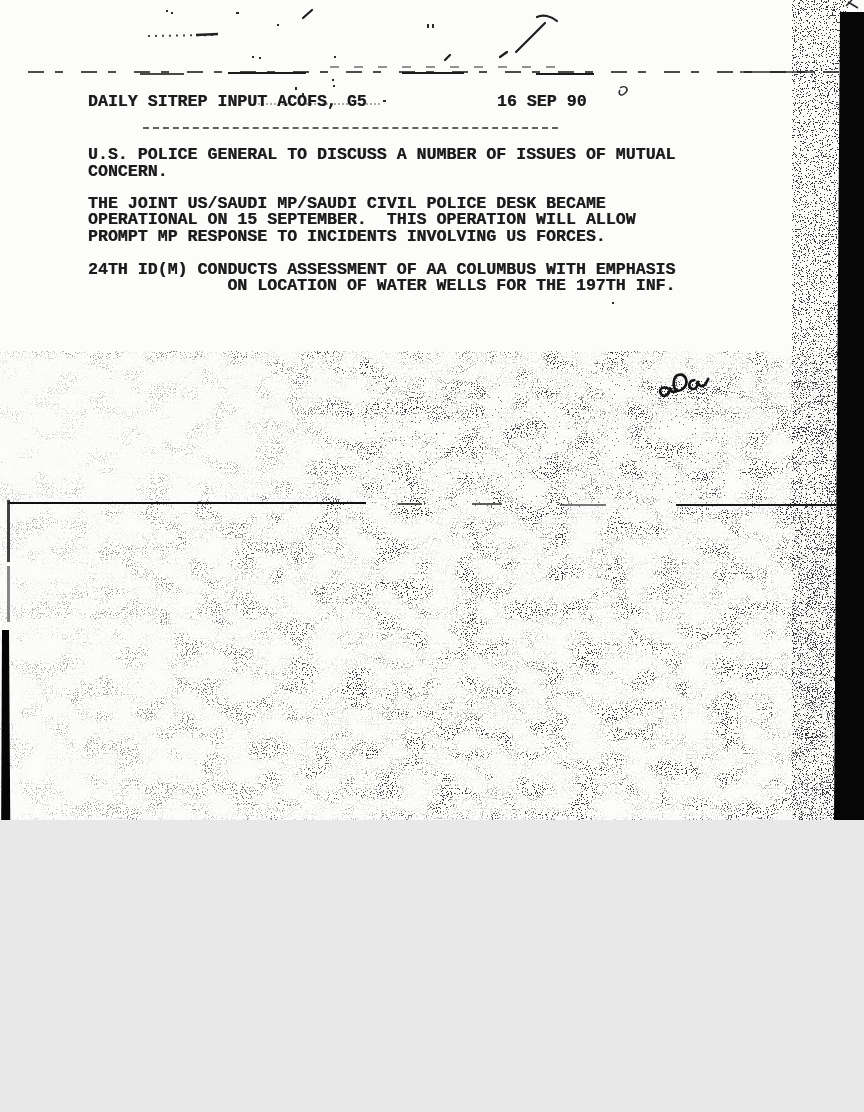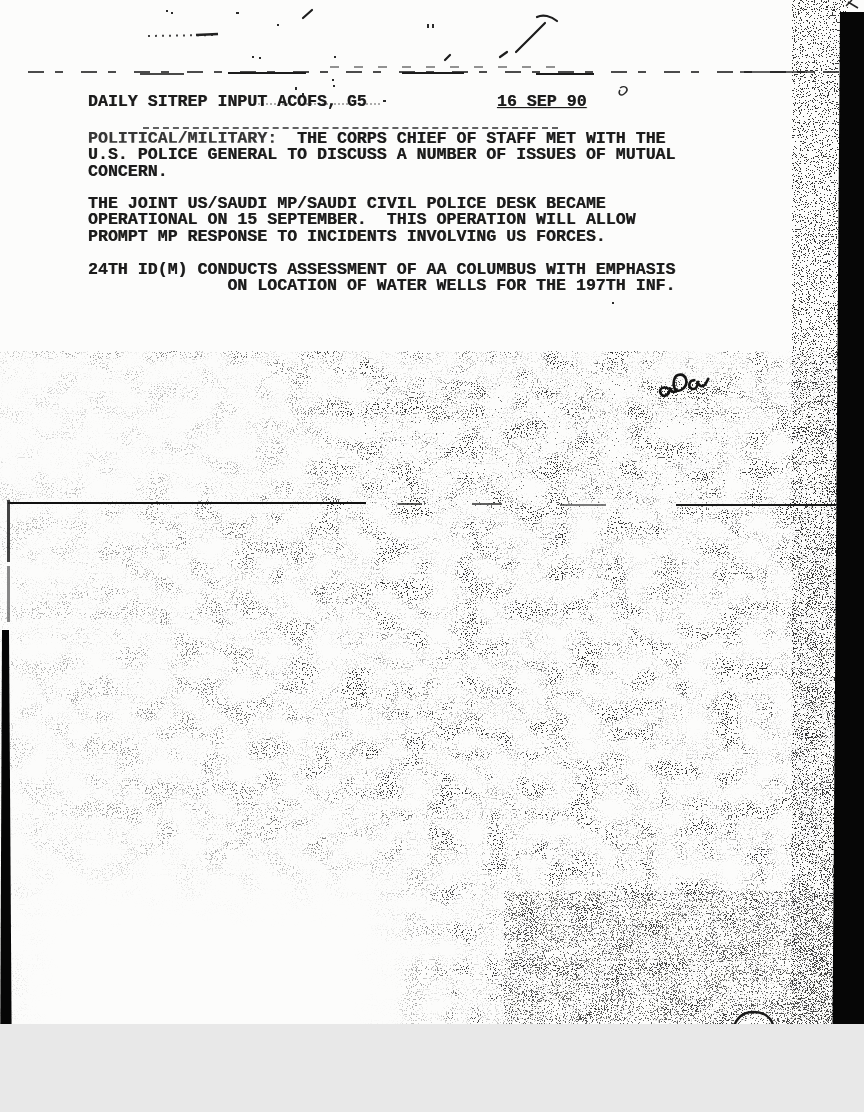--- a/index.html
+++ b/index.html
@@ -1,17 +1,17 @@
 <!DOCTYPE html>
 <html><head>
 <meta charset="utf-8">
 <style>
   html,body { margin:0; padding:0; background:#e8e8e8; }
   .page {
-    position:relative; width:864px; height:1024px; margin:0 auto;
+    position:relative; width:864px; height:820px; margin:0 auto;
     background:#fcfcfb; overflow:hidden;
     font-family:"Liberation Mono","DejaVu Sans Mono",monospace;
   }
   .abs { position:absolute; }
   .txt {
     position:absolute; z-index:3;
     font-weight:700; font-size:16.6px; line-height:16.4px;
     color:#1b1b1b; white-space:pre; letter-spacing:0;
     text-shadow:0.35px 0.3px 0 rgba(25,25,25,.55), -0.25px 0 0 rgba(25,25,25,.3);
   }
@@ -92,25 +92,24 @@
   <div class="rule dashrow abs" style="left:28px; top:71px; width:832px;"></div>
   <div class="rule dashrow2 abs" style="left:330px; top:66px; width:235px;"></div>
   <div class="seg" style="left:228px; top:71.5px; width:78px; height:2.6px;"></div>
   <div class="seg" style="left:402px; top:71.5px; width:62px; height:2.4px;"></div>
   <div class="seg" style="left:140px; top:72.5px; width:44px; height:2.2px; opacity:.8;"></div>
   <div class="seg" style="left:536px; top:72.5px; width:58px; height:2.2px;"></div>
   <div class="seg" style="left:740px; top:71px; width:75px; height:2px; opacity:.7;"></div>
   <div class="rule dotline abs" style="left:258px; top:103px; width:122px;"></div>
 
   <div class="txt" style="left:88px; top:94px;">DAILY SITREP INPUT ACOFS, G5</div>
-  <div class="txt" style="left:497px; top:94px;text-decoration:underline;">16 SEP 90</div>
+  <div class="txt" style="left:497px; top:94px;">16 SEP 90</div>
 
   <div class="rule overline abs" style="left:143px; top:127px; width:415px;"></div>
 
-  <div class="txt" style="left:88px; top:131px;"><span class="faded">POLITICAL/MILITARY:</span><span>  THE CORPS CHIEF OF STAFF MET WITH THE</span></div>
   <div class="txt" style="left:88px; top:147.4px;">U.S. POLICE GENERAL TO DISCUSS A NUMBER OF ISSUES OF MUTUAL</div>
   <div class="txt" style="left:88px; top:163.8px;">CONCERN.</div>
 
   <div class="txt" style="left:88px; top:196px;">THE JOINT US/SAUDI MP/SAUDI CIVIL POLICE DESK BECAME
 OPERATIONAL ON 15 SEPTEMBER.  THIS OPERATION WILL ALLOW
 PROMPT MP RESPONSE TO INCIDENTS INVOLVING US FORCES.</div>
   <div class="txt" style="left:88px; top:262px;text-align:right;">24TH ID(M) CONDUCTS ASSESSMENT OF AA COLUMBUS WITH EMPHASIS
 ON LOCATION OF WATER WELLS FOR THE 197TH INF.</div>
 
   <div class="seg" style="left:8px; top:502px; width:358px; height:2.2px; background:#101010;"></div>

